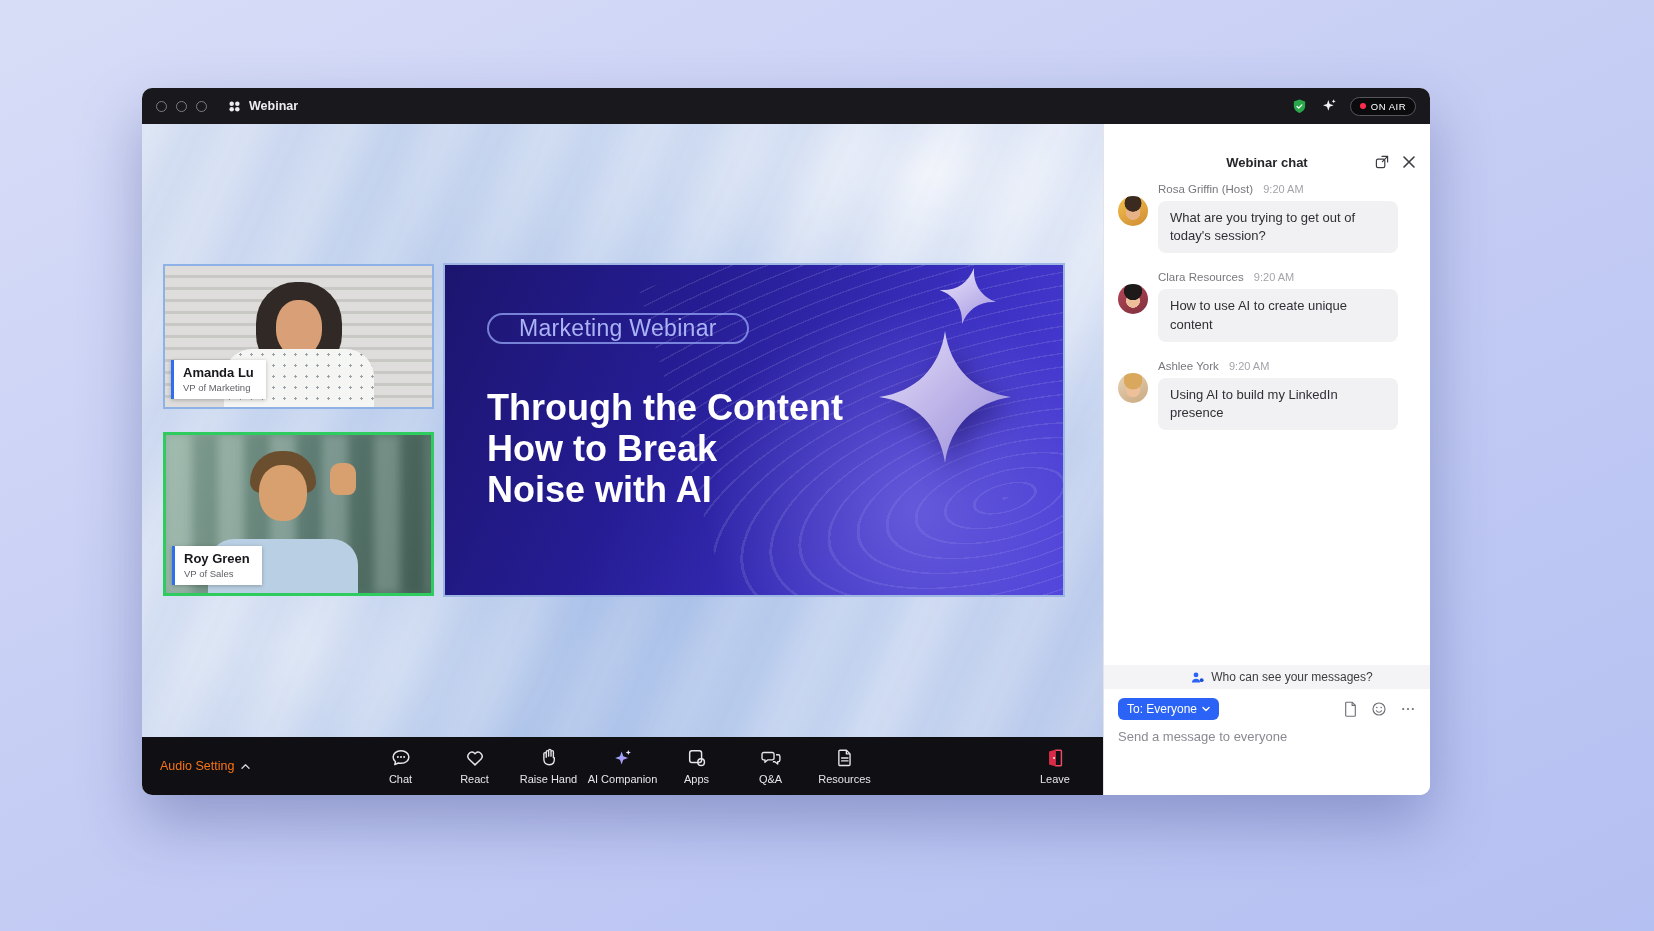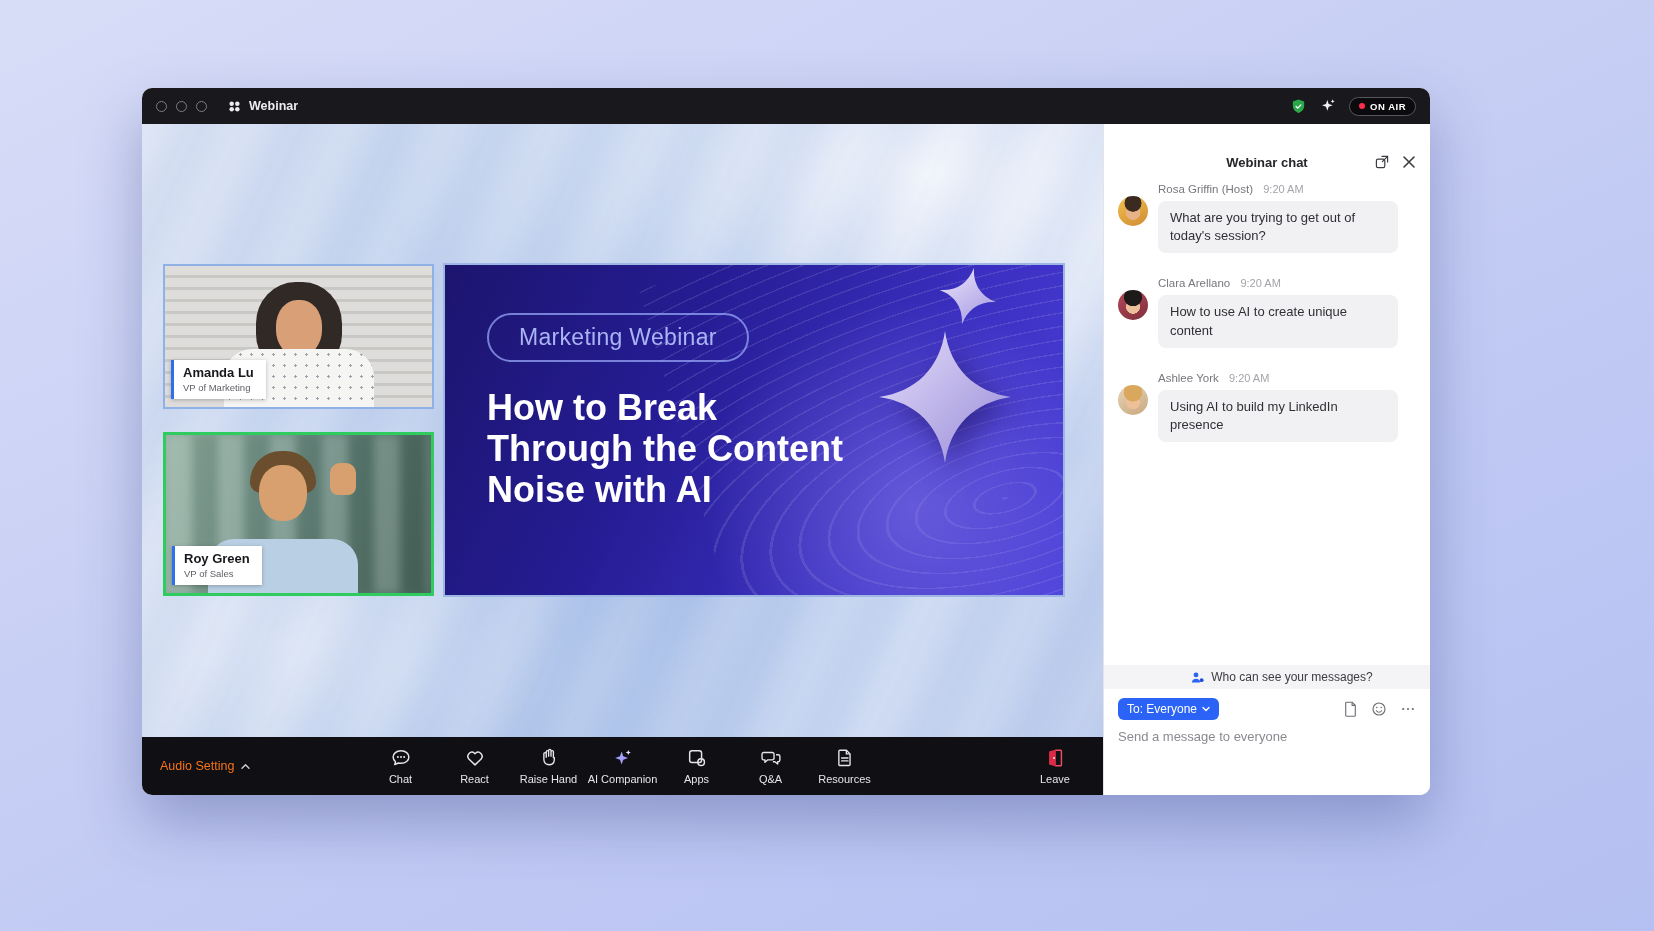--- a/index.html
+++ b/index.html
@@ -11,21 +11,21 @@
     border-radius:10px; overflow:hidden; display:flex; flex-direction:column;
     background:#fff; box-shadow:0 28px 60px rgba(50,60,130,.35); }
 
   
   .titlebar { flex:0 0 36px; background:#19191d; display:flex; align-items:center; padding:0 14px; }
   .traffic { display:flex; gap:9px; margin-right:20px; }
   .tl { width:11px; height:11px; border:1.5px solid #7c7c83; border-radius:50%; }
   .tb-title { display:flex; align-items:center; gap:7px; color:#ececf0; font-size:12.5px; font-weight:700; }
   .tb-right { margin-left:auto; display:flex; align-items:center; gap:13px; }
   .onair { display:flex; align-items:center; gap:5px; border:1px solid #56565d; background:#0b0b0d;
-    color:#fff; font-size:9.5px; font-weight:700; letter-spacing:.5px; padding:3px 9px; border-radius:999px; }
+    color:#fff; font-size:9.5px; font-weight:400; letter-spacing:.5px; padding:3px 9px; border-radius:999px; }
   .onair-dot { width:6px; height:6px; border-radius:50%; background:#ff2d4d; }
 
   .body-row { flex:1; display:flex; min-height:0; }
   .main { flex:1; display:flex; flex-direction:column; min-width:0; }
 
   
   .stage { flex:1; position:relative; overflow:hidden;
     background:
       radial-gradient(900px 480px at 82% 8%, rgba(255,255,255,.95), rgba(255,255,255,0) 60%),
       radial-gradient(700px 420px at 15% 85%, rgba(255,255,255,.55), rgba(255,255,255,0) 60%),
@@ -72,21 +72,21 @@
     background: linear-gradient(115deg,#1c156e 0%,#251c93 35%,#3a2fc0 70%,#4c40da 100%); }
   .slide::before { content:""; position:absolute; left:42%; top:-40%; width:170%; height:190%;
     background: repeating-radial-gradient(ellipse at 28% 48%, rgba(255,255,255,.11) 0 3px, rgba(255,255,255,0) 3px 30px);
     transform: rotate(-16deg); }
   .slide::after { content:""; position:absolute; right:-60px; top:10%; width:420px; height:420px;
     background: radial-gradient(circle, rgba(140,128,240,.5), rgba(140,128,240,0) 70%); }
   .slide-star { position:absolute; z-index:2; }
   .star-big { right:52px; top:66px; width:132px; height:132px; filter:drop-shadow(8px 10px 14px rgba(20,10,80,.5)); }
   .star-small { right:66px; top:2px; width:58px; height:58px; transform:rotate(12deg); }
   .slide-tag { position:absolute; z-index:3; left:42px; top:48px; font-size:23px; color:#aab4f5;
-    border:2px solid rgba(150,165,245,.75); border-radius:999px; padding:9px 30px; letter-spacing:.3px; }
+    border:2px solid rgba(150,165,245,.75); border-radius:999px; padding:0 30px; letter-spacing:.3px; }
   .slide-title { position:absolute; z-index:3; left:42px; top:122px; color:#fff;
     font-size:36px; line-height:1.14; font-weight:700; }
   .slide-title span { display:block; }
 
   
   .toolbar { flex:0 0 58px; background:#101014; display:flex; align-items:center; padding:0 18px; position:relative; }
   .audio-setting { display:flex; align-items:center; gap:6px; background:none; border:none;
     font-size:12.5px; color:#f97316; font-family:inherit; cursor:pointer; }
   .tb-center { position:absolute; left:50%; transform:translateX(-50%); display:flex; }
   .tbtn { width:74px; display:flex; flex-direction:column; align-items:center; gap:4px;
@@ -95,21 +95,21 @@
   .leave-btn { margin-left:auto; width:60px; }
 
   
   .chat { flex:0 0 327px; background:#fff; border-left:1px solid #e3e3e8; display:flex; flex-direction:column; min-height:0; }
   .chat-header { flex:0 0 46px; display:flex; align-items:flex-end; justify-content:center; position:relative; }
   .chat-title { font-size:13px; font-weight:700; color:#26262b; }
   .chat-header-icons { position:absolute; right:14px; display:flex; gap:12px; align-items:center; }
   .icon-btn { background:none; border:none; padding:0; cursor:pointer; color:#3c3c42; display:flex; }
 
   .chat-msgs { flex:1; overflow:hidden; padding:10px 14px 0; }
-  .msg { display:flex; gap:10px; margin-bottom:21px; }
+  .msg { display:flex; gap:10px; margin-bottom:15px; }
   .avatar { flex:0 0 30px; width:30px; height:30px; border-radius:50%; margin-top:16px; }
   .av0 { background:
       radial-gradient(circle at 50% 24%, #3b2a20 0 30%, rgba(0,0,0,0) 32%),
       radial-gradient(circle at 50% 55%, #e7b285 0 32%, rgba(0,0,0,0) 34%),
       linear-gradient(150deg,#f3c14e,#cf8c33); }
   .av1 { background:
       radial-gradient(circle at 50% 24%, #1f1a1a 0 32%, rgba(0,0,0,0) 34%),
       radial-gradient(circle at 50% 56%, #ecbf9a 0 30%, rgba(0,0,0,0) 32%),
       linear-gradient(150deg,#b8485a,#7e2f3c); }
   .av2 { background:
@@ -217,22 +217,22 @@
             <defs>
                 <linearGradient id="sg2" x1="0" y1="0" x2="1" y2="1">
               <stop offset="0" stop-color="#e6e0fa"></stop>
                   <stop offset="1" stop-color="#978ad8"></stop>
                 </linearGradient>
               </defs>
             <path d="M50 0C54 28 72 46 100 50 72 54 54 72 50 100 46 72 28 54 0 50 28 46 46 28 50 0Z" fill="url(#sg2)"></path>
           </svg>
           <div class="slide-tag">Marketing Webinar</div>
           <div class="slide-title">
+            <span>Through the Content</span>
             <span>How to Break</span>
-            <span>Through the Content</span>
             <span>Noise with AI</span>
           </div>
         </div>
       </div>
 
       <div class="toolbar">
         <button class="audio-setting">
           <span>Audio Setting</span>
           <svg width="11" height="7" viewBox="0 0 12 8">
             <polyline points="2,6 6,2 10,6" fill="none" stroke="#cfcfd4" stroke-width="1.6" stroke-linecap="round" stroke-linejoin="round"></polyline>
@@ -337,21 +337,21 @@
               <span class="msg-time">9:20 AM</span>
             </div>
             <div class="bubble">What are you trying to get out of today's session?</div>
           </div>
         </div>
 
         <div class="msg">
           <div class="avatar av1"></div>
           <div>
             <div class="msg-meta">
-              <span class="msg-name">Clara Arellano</span>
+              <span class="msg-name">Clara Resources</span>
               <span class="msg-time">9:20 AM</span>
             </div>
             <div class="bubble">How to use AI to create unique content</div>
           </div>
         </div>
 
 
         <div class="msg">
           <div class="avatar av3"></div>
           <div>

